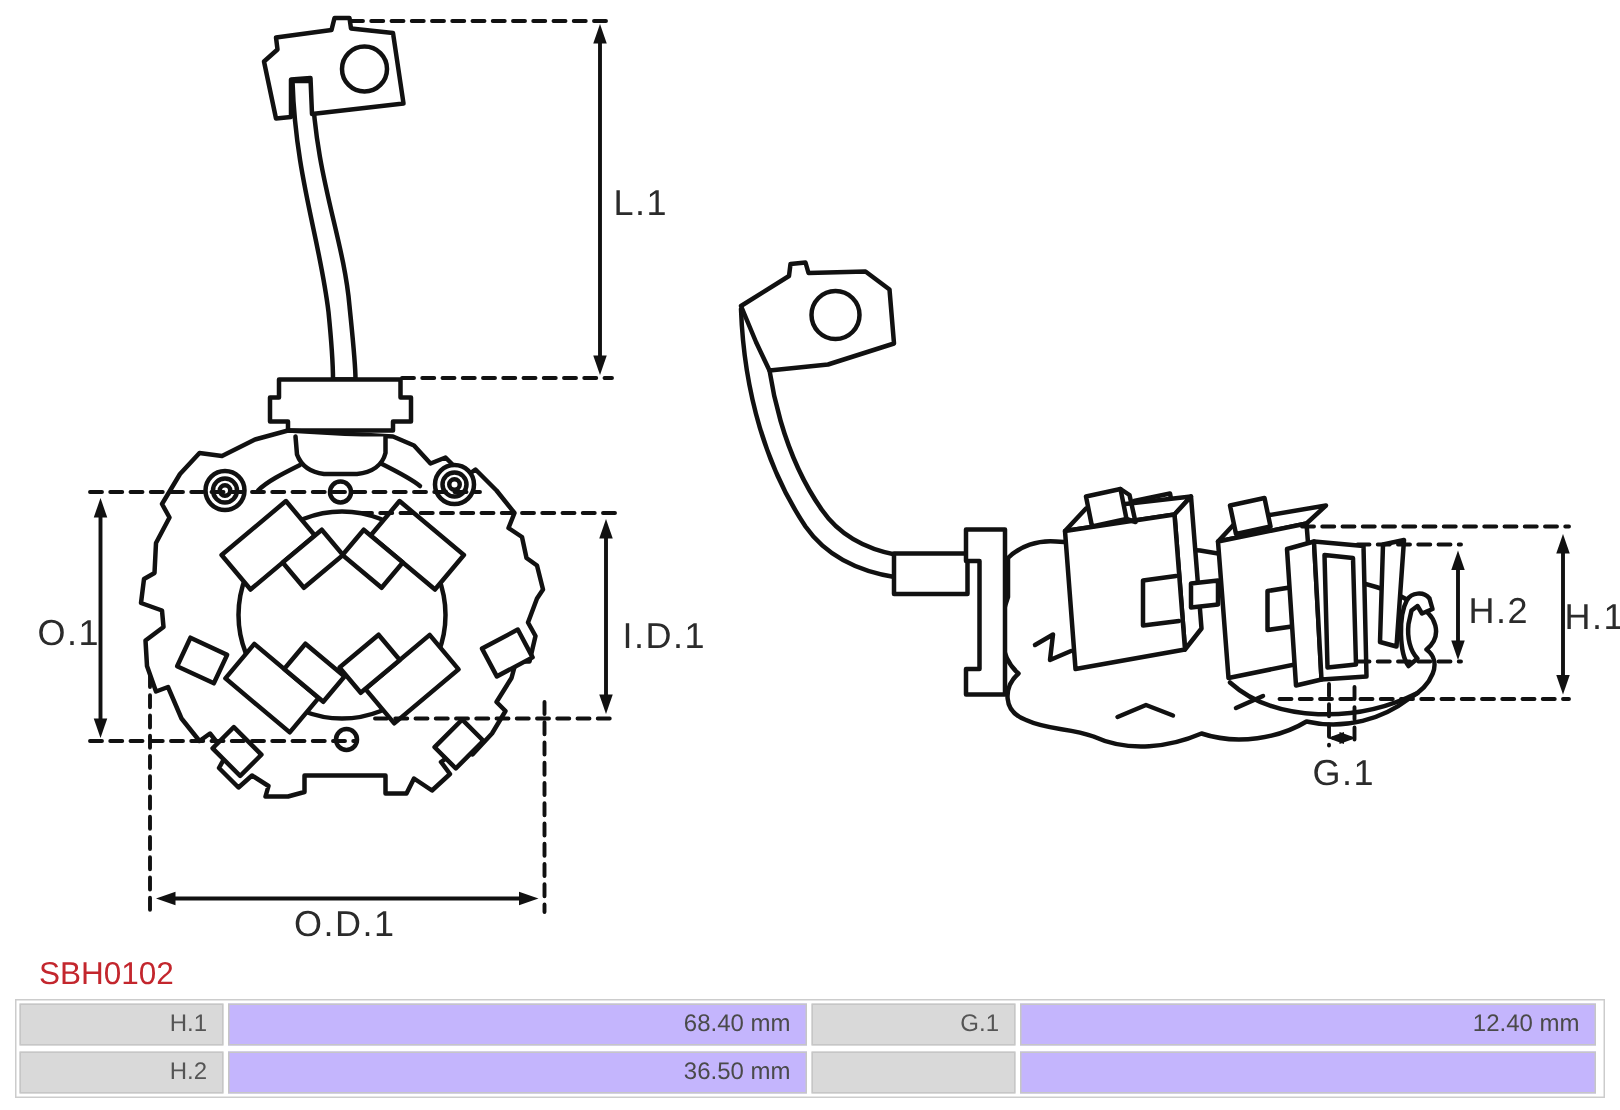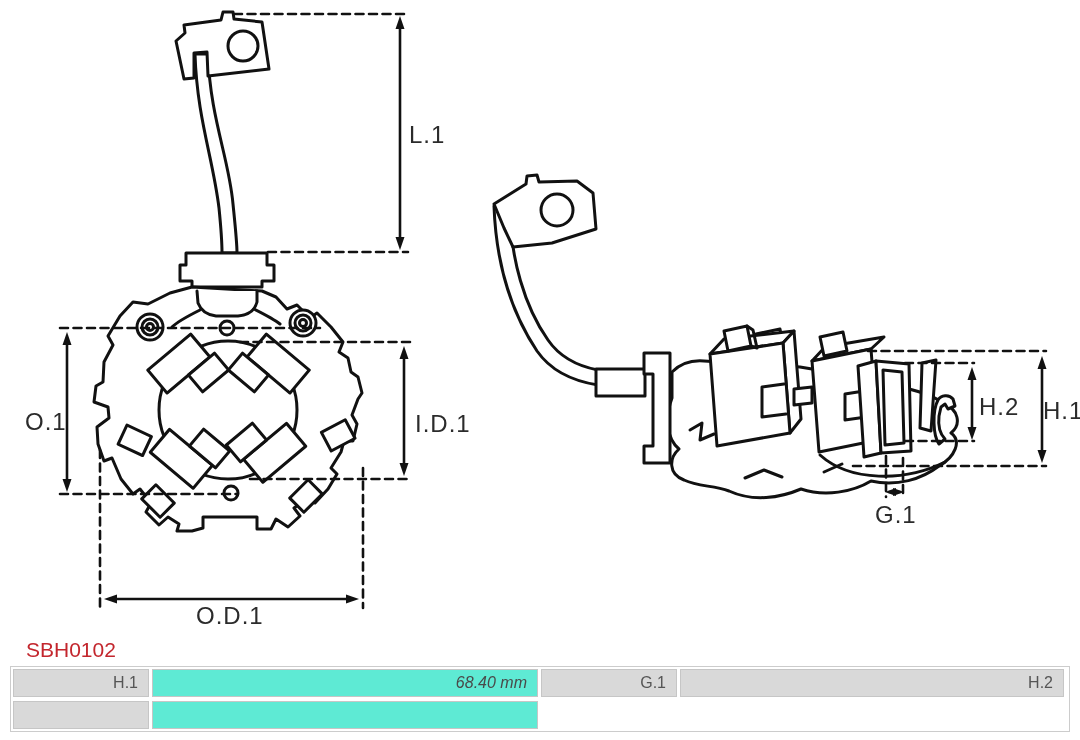--- a/index.html
+++ b/index.html
@@ -20,21 +20,21 @@
     position:absolute;left:10px;top:666px;width:1054px;
     background:#ffffff;border:1px solid #cccccc;padding:2px;
     display:grid;grid-template-columns:136px 386px 136px 384px;
     column-gap:3px;row-gap:4px;
   }
   .cell{
     height:26px;line-height:26px;font-size:16px;color:#555555;
     text-align:right;padding-right:10px;border:1px solid #c6c6c6;
   }
   .cell.dim{background:#d9d9d9;}
-  .cell.val{background:#5eead4;color:#4a4a4a;font-style:italic;}
+  .cell.val{background:#c4b5fd;color:#4a4a4a;}
 </style>
 </head>
 <body>
 
 <div id="stage">
 
   <svg id="drawing" width="1080" height="640" viewBox="0 0 1080 640" fill="none" stroke-linejoin="round" stroke-linecap="round">
 
     <g stroke="#111" stroke-width="3" fill="#fff">
 
@@ -205,19 +205,21 @@
       </g>
     </g>
   </svg>
 
   <div id="part-number">SBH0102</div>
 
   <div id="spec-table">
     <div class="cell dim">H.1</div>
     <div class="cell val">68.40 mm</div>
     <div class="cell dim">G.1</div>
+    <div class="cell val">12.40 mm</div>
 
     <div class="cell dim">H.2</div>
+    <div class="cell val">36.50 mm</div>
     <div class="cell dim"></div>
     <div class="cell val"></div>
   </div>
 
 </div>
 
 </body></html>

